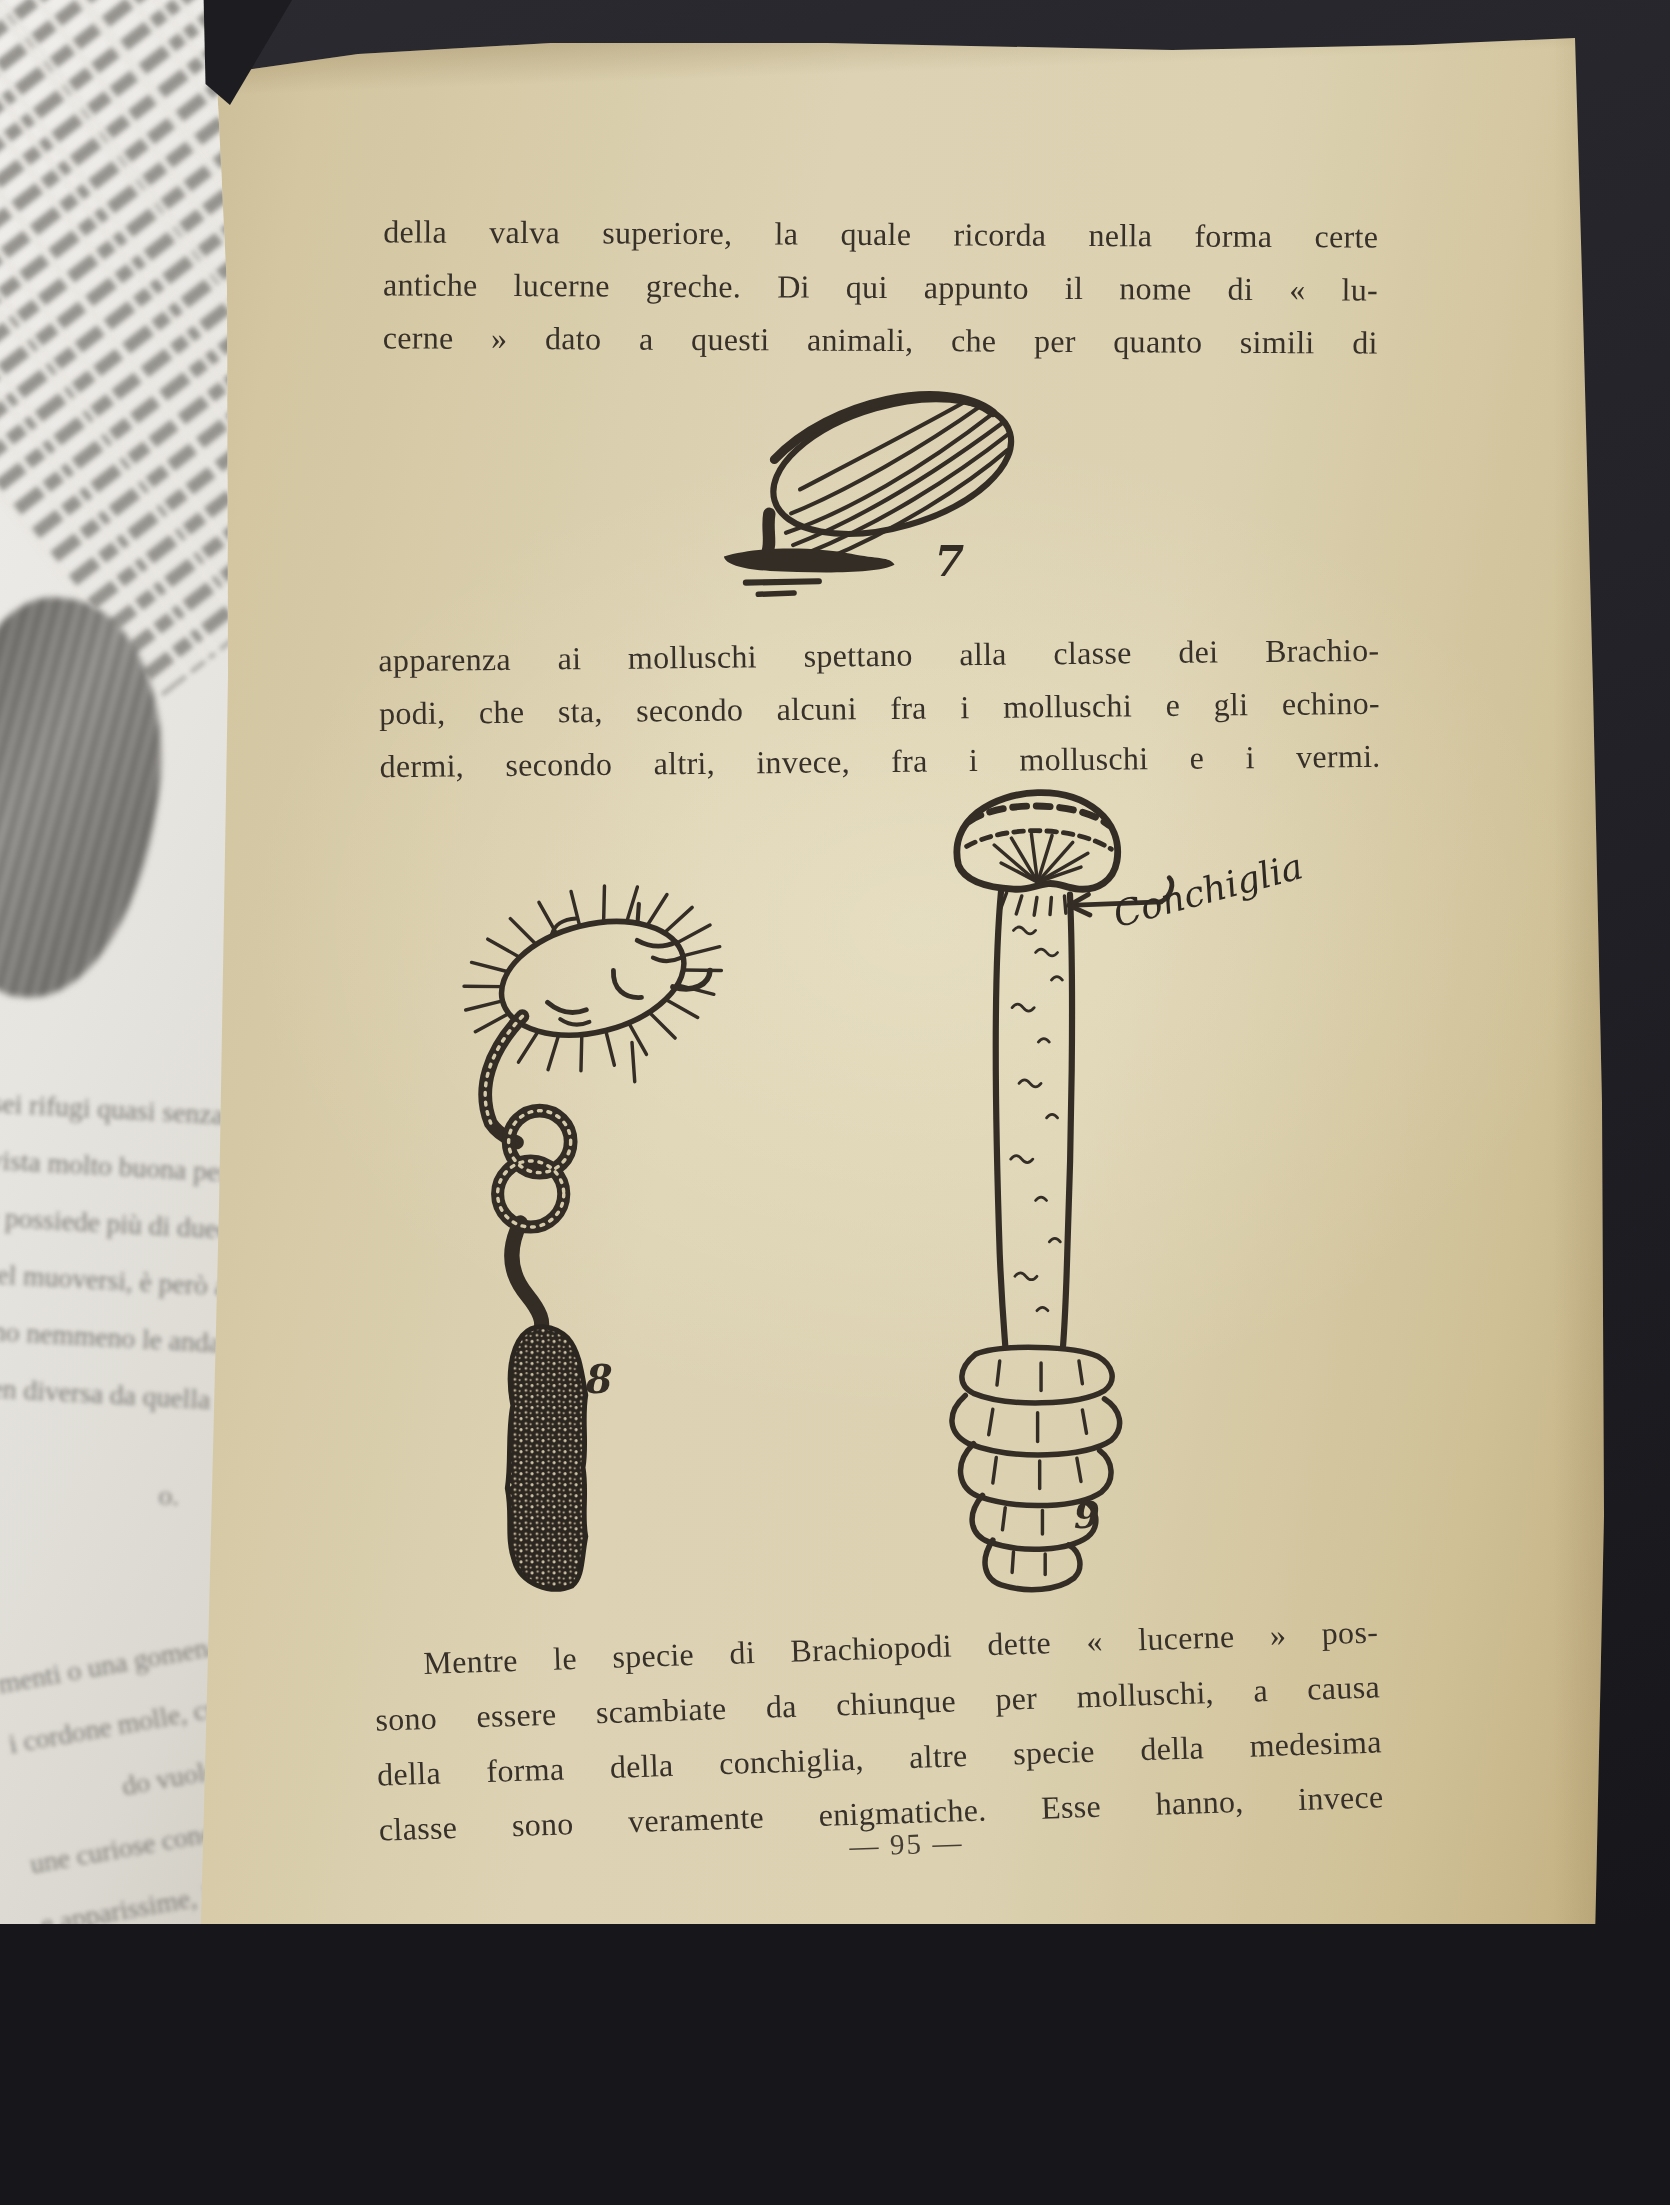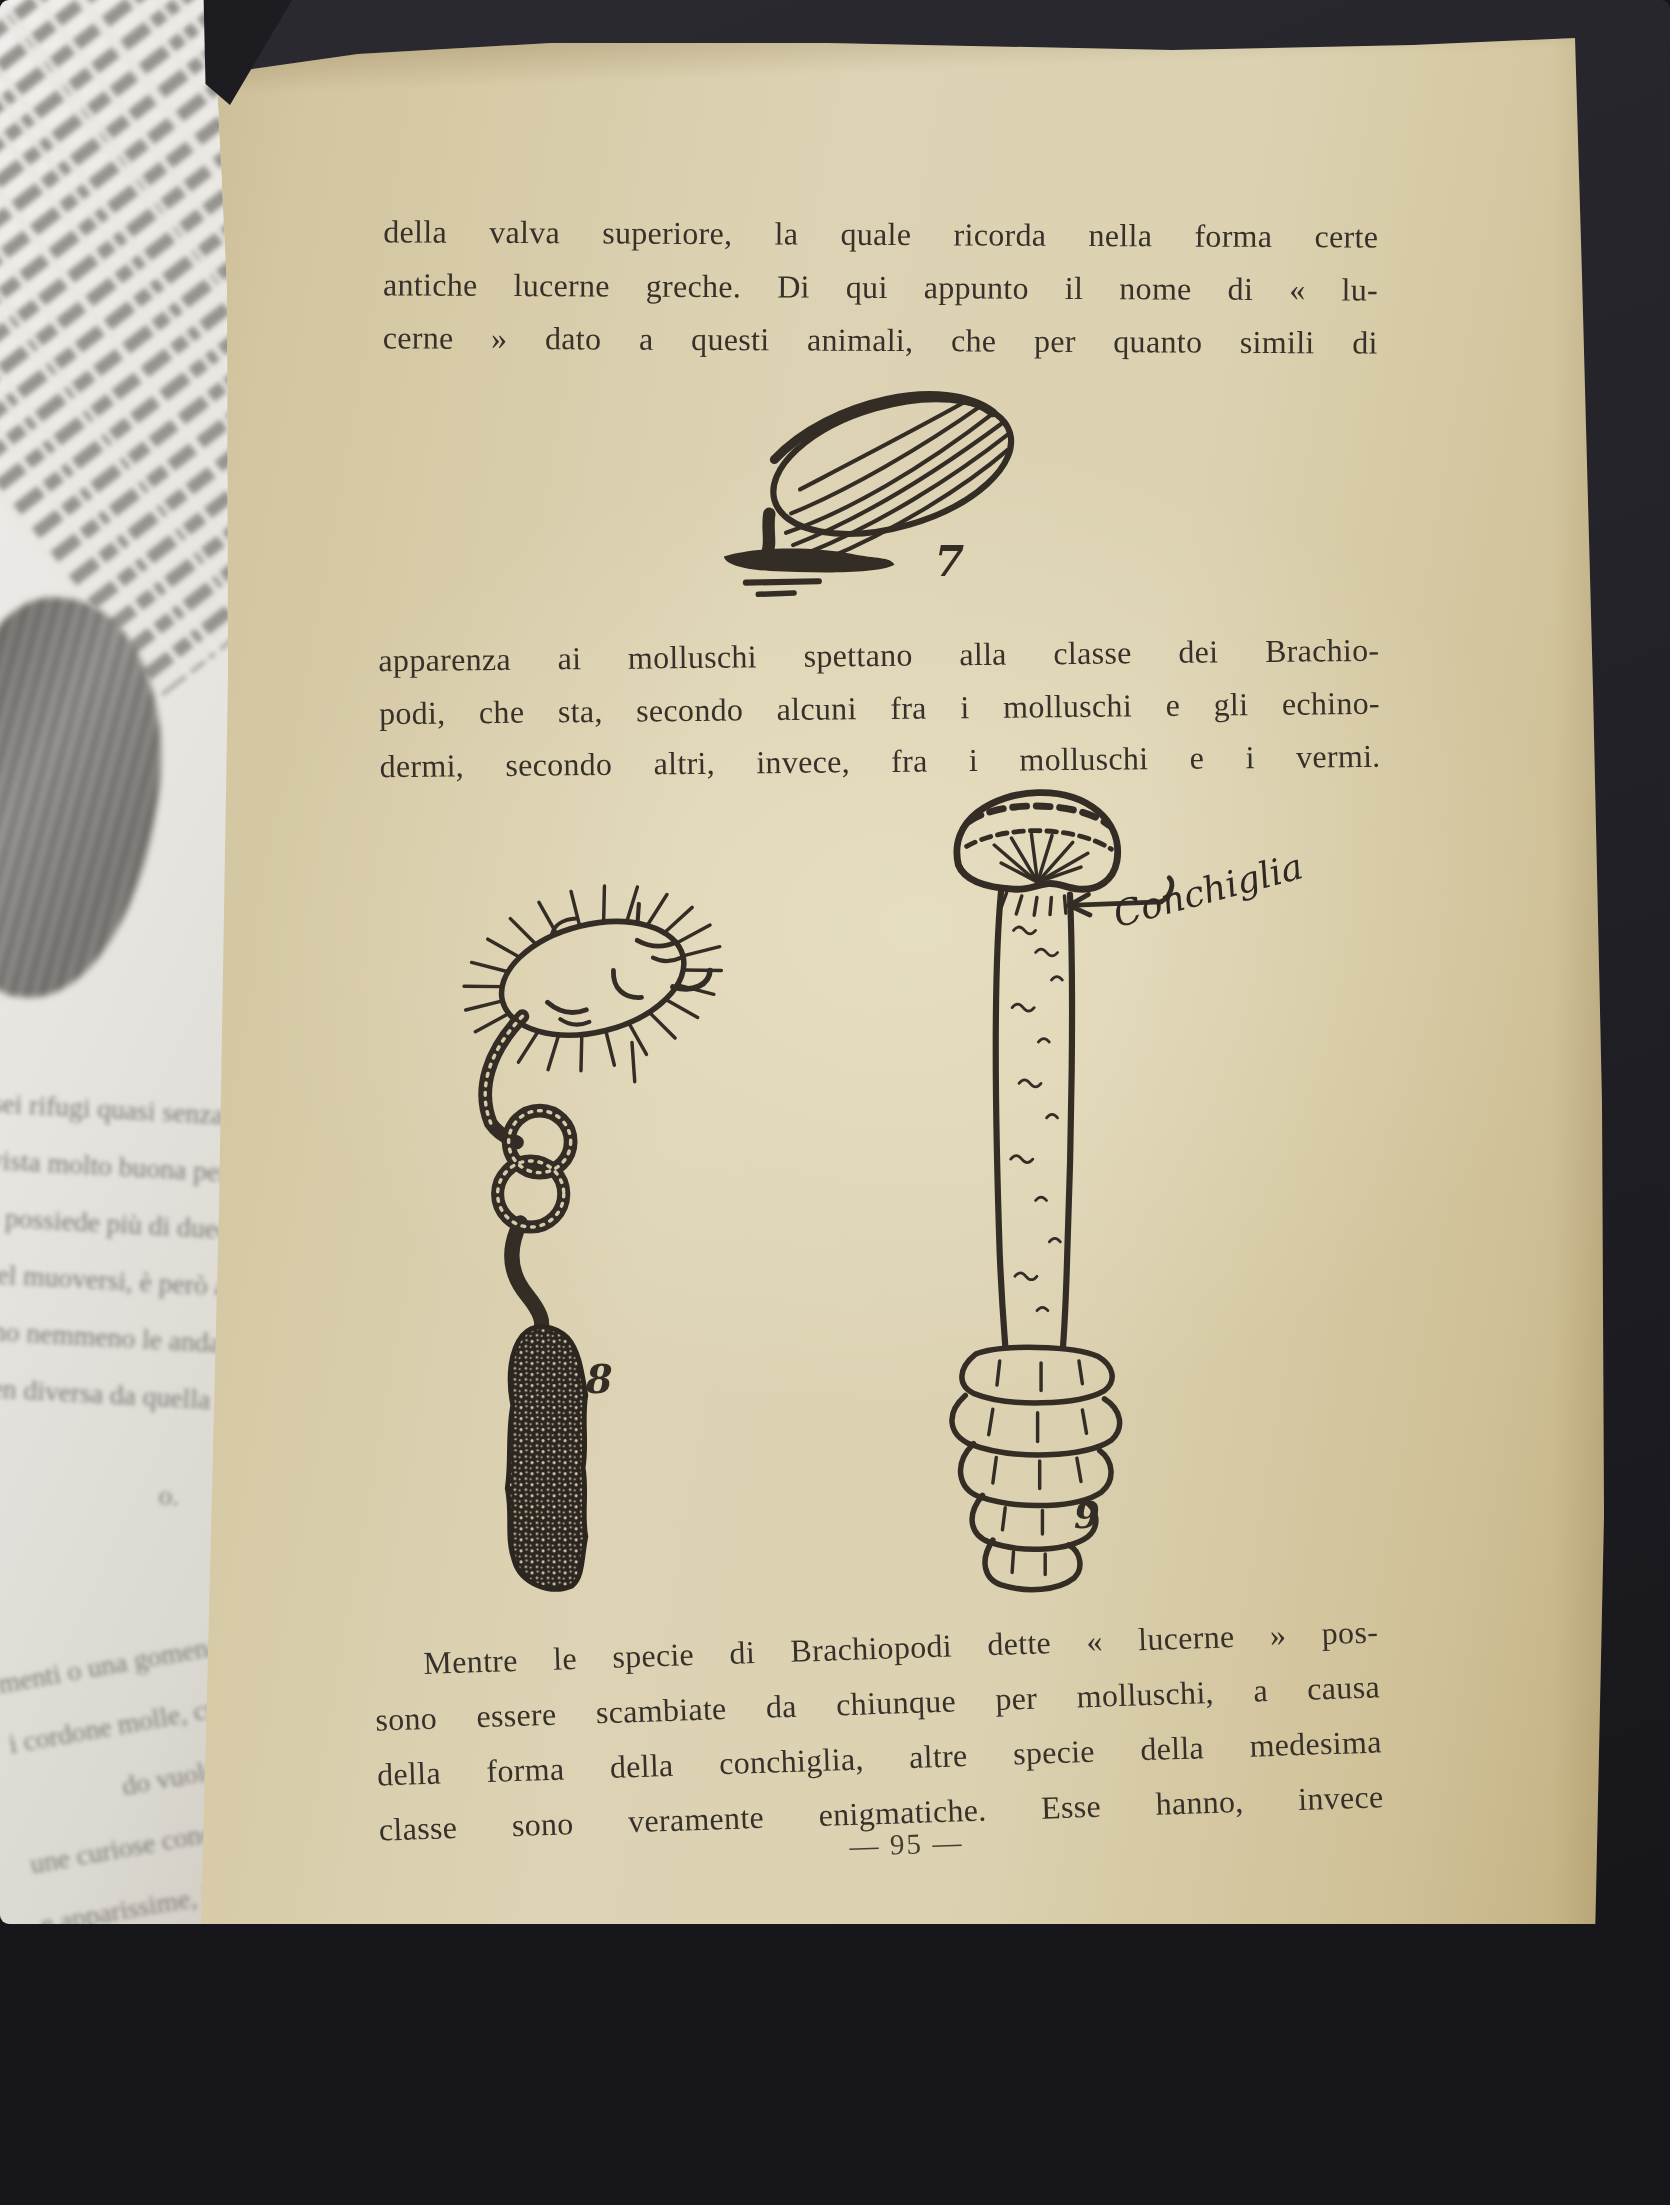--- a/index.html
+++ b/index.html
@@ -1,20 +1,19 @@
 <!DOCTYPE html>
 <html style="font-size:11px"><head>
 <meta charset="utf-8">
 <style>
   html,body{margin:0;padding:0;background:#17161b;}
   #canvas{
     position:relative;width:1670px;height:1924px;overflow:hidden;
     background:linear-gradient(160deg,#2b2a31 0%,#242329 45%,#17161b 100%);
     font-family:"Liberation Serif", serif;
-    border-radius:9px;
   }
   
   .right-page{
     position:absolute;left:0;top:0;width:1670px;height:2205px;
     background:linear-gradient(100deg,#bfae87 0%,#d3c6a1 16%,#ddd3b4 42%,#dcd2b2 62%,#cfc096 84%,#bda877 100%);
     clip-path:polygon(217px 74px,358px 54px,551px 43px,827px 43px,1172px 50px,1413px 45px,1575px 38px,
       1582px 276px,1593px 689px,1602px 1103px,1604px 1516px,1596px 1895px,1591px 2103px,
       1482px 2112px,1206px 2117px,861px 2142px,517px 2159px,289px 2155px,176px 2149px,
       185px 1723px,193px 1172px,201px 620px,208px 241px);
   }

